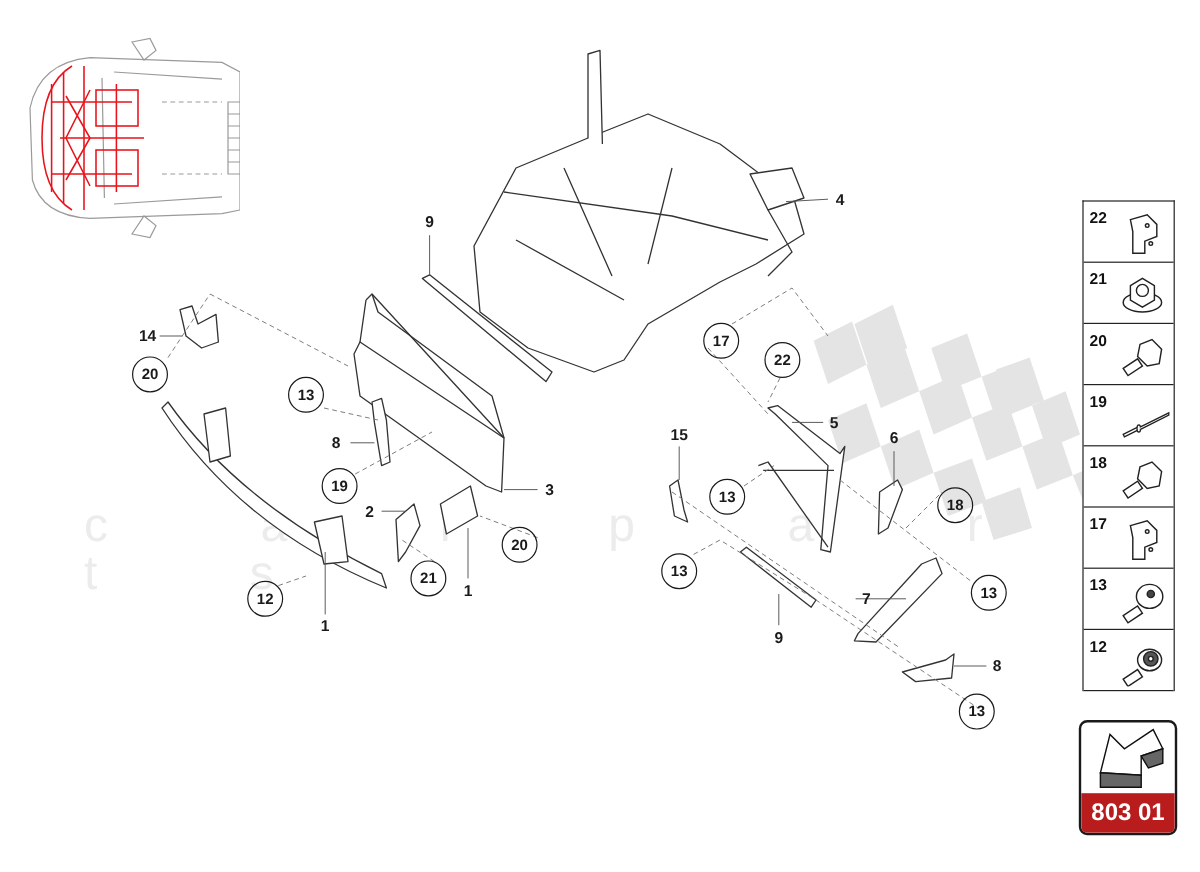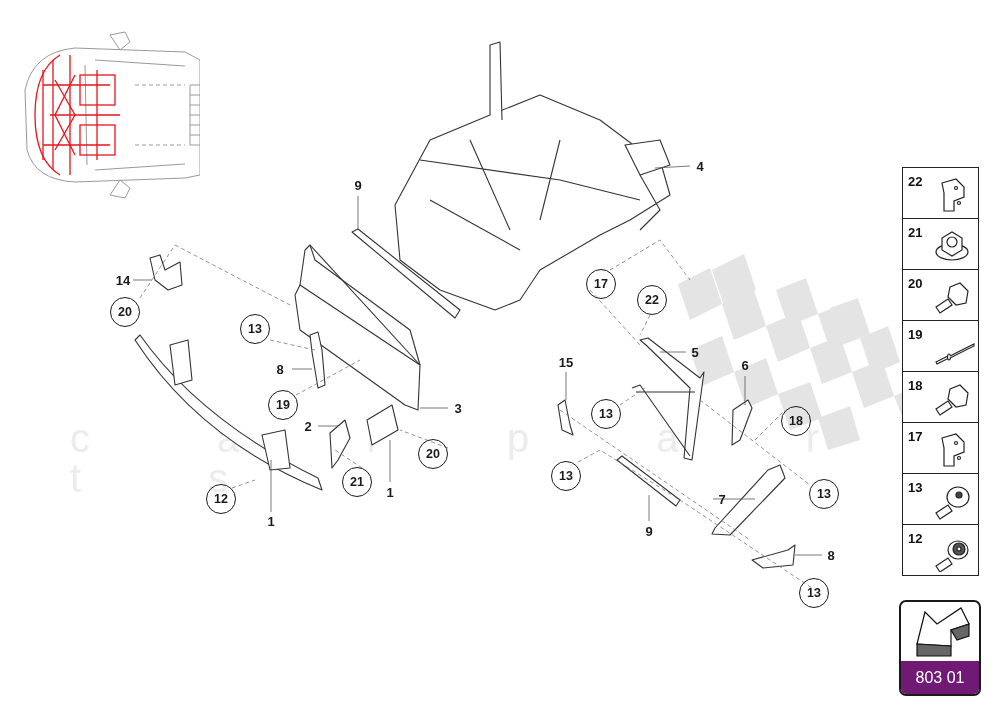--- a/index.html
+++ b/index.html
@@ -8,21 +8,21 @@
   .wm-main { position:absolute; left:75px; top:250px; font-family:"Liberation Sans", sans-serif; font-size:150px; font-weight:bold; color:#f7d9da; letter-spacing:-4px; line-height:1; }
   .wm-sub { position:absolute; left:70px; top:418px; font-family:"Liberation Sans", sans-serif; font-size:40px; color:#ececec; letter-spacing:58px; line-height:1; }
   .callout { position:absolute; font-size:13px; font-weight:bold; color:#1a1a1a; transform:translate(-50%,-50%); white-space:nowrap; }
   .bubble { position:absolute; width:30px; height:30px; border:1.3px solid #1a1a1a; border-radius:50%; background:transparent; display:flex; align-items:center; justify-content:center; font-size:12.5px; font-weight:bold; color:#1a1a1a; transform:translate(-50%,-50%); box-sizing:border-box; }
   .legend { position:absolute; left:902px; top:167px; width:75px; border:1px solid #222; border-bottom:none; background:#fff; }
   .legend-cell { height:51px; border-bottom:1px solid #222; position:relative; box-sizing:border-box; }
   .legend-num { position:absolute; left:5px; top:6px; font-size:13px; font-weight:bold; color:#111; }
   .legend-icon { position:absolute; right:6px; top:7px; width:40px; height:40px; }
   .page-badge { position:absolute; left:899px; top:600px; width:78px; height:92px; border:2px solid #1a1a1a; border-radius:7px; overflow:hidden; background:#fff; }
   .page-badge .arrow { position:absolute; left:0; top:0; width:78px; height:58px; }
-  .page-badge .num { position:absolute; left:0; bottom:0; width:78px; height:33px; background:#701a75; color:#fff; font-size:16px; font-weight:normal; display:flex; align-items:center; justify-content:center; }
+  .page-badge .num { position:absolute; left:0; bottom:0; width:78px; height:33px; background:#b91c1c; color:#fff; font-size:20px; font-weight:bold; display:flex; align-items:center; justify-content:center; }
 </style>
 </head>
 <body>
 
 <div id="canvas">
 
   <div class="wm-sub">c a r p a r t s</div>
 
   <svg style="position:absolute;left:660px;top:240px" width="270" height="210" viewBox="0 0 270 210">
     <g fill="#e4e4e4">

